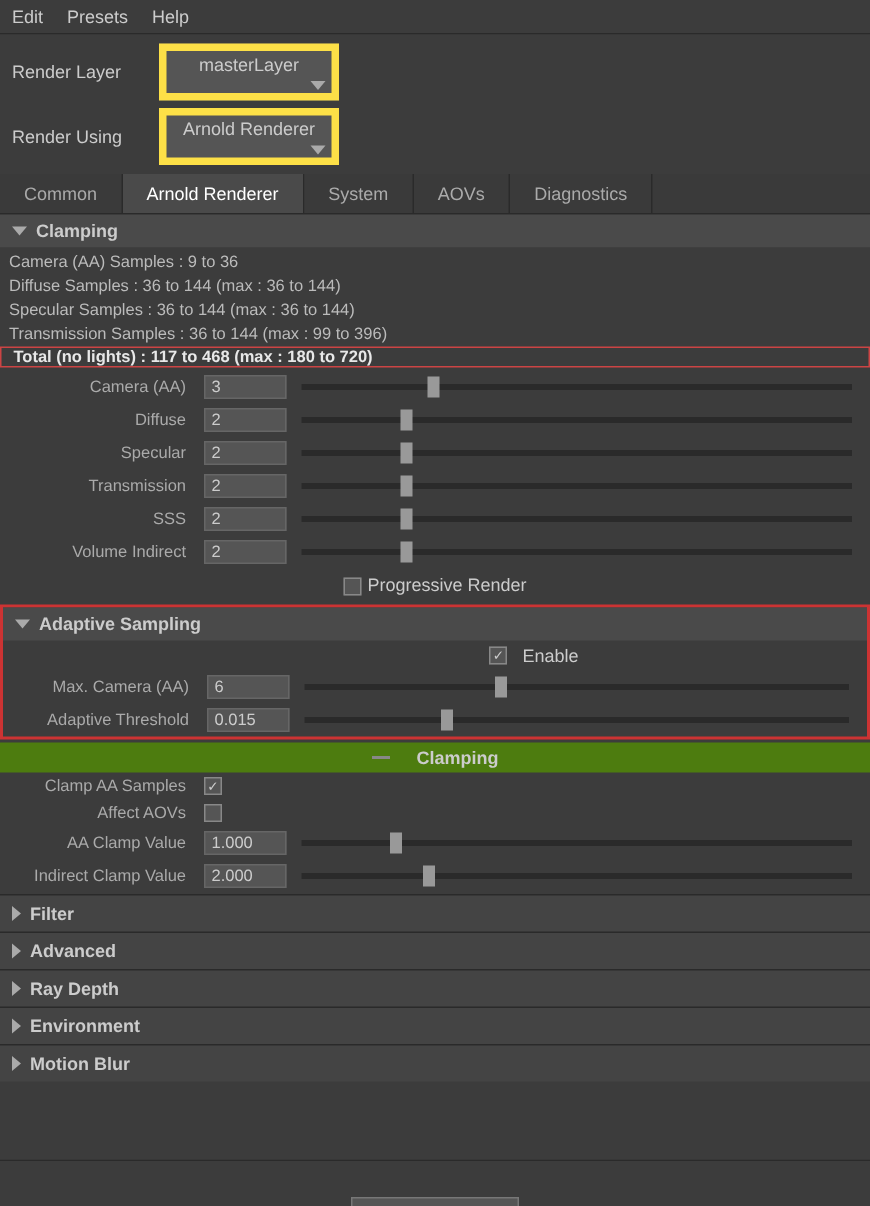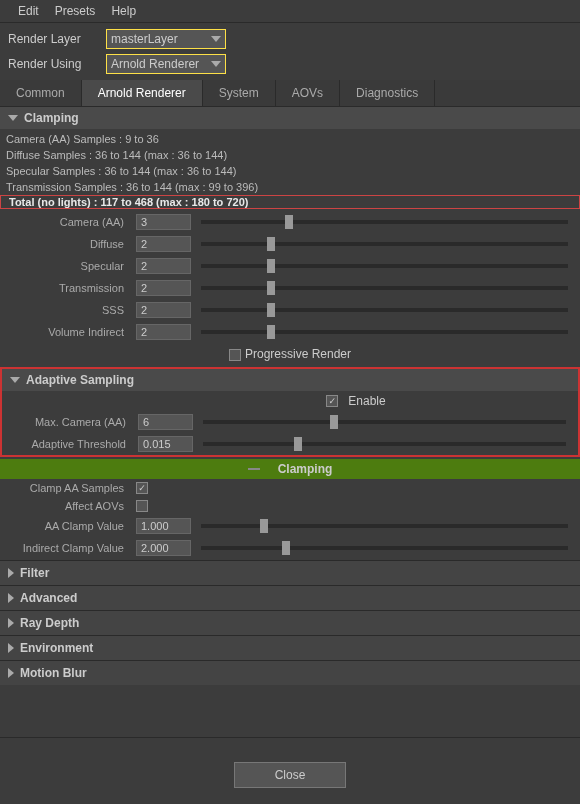--- a/index.html
+++ b/index.html
@@ -11,21 +11,21 @@
       font-size: 12px;
       color: #cccccc;
       overflow: hidden;
     }
 
     
     .menu-bar {
       background: #3c3c3c;
       display: flex;
       align-items: center;
-      padding: 4px 18px;
+      padding: 4px 8px;
       gap: 16px;
       border-bottom: 1px solid #2a2a2a;
     }
     .menu-item {
       color: #cccccc;
       cursor: pointer;
       font-size: 12px;
     }
 
     
@@ -41,29 +41,30 @@
       align-items: center;
       gap: 8px;
     }
     .control-label {
       color: #cccccc;
       font-size: 12px;
       width: 90px;
     }
     .dropdown {
       background: #555555;
-      border: 1px solid #fde047;
+      border: 5px solid #fde047;
       color: #cccccc;
       font-size: 12px;
       padding: 2px 4px;
       display: flex;
       align-items: center;
       gap: 4px;
       cursor: pointer;
       min-width: 120px;
+      flex-direction: column;
     }
     .dropdown-arrow {
       border-left: 5px solid transparent;
       border-right: 5px solid transparent;
       border-top: 6px solid #aaa;
       display: inline-block;
       margin-left: auto;
     }
 
     

